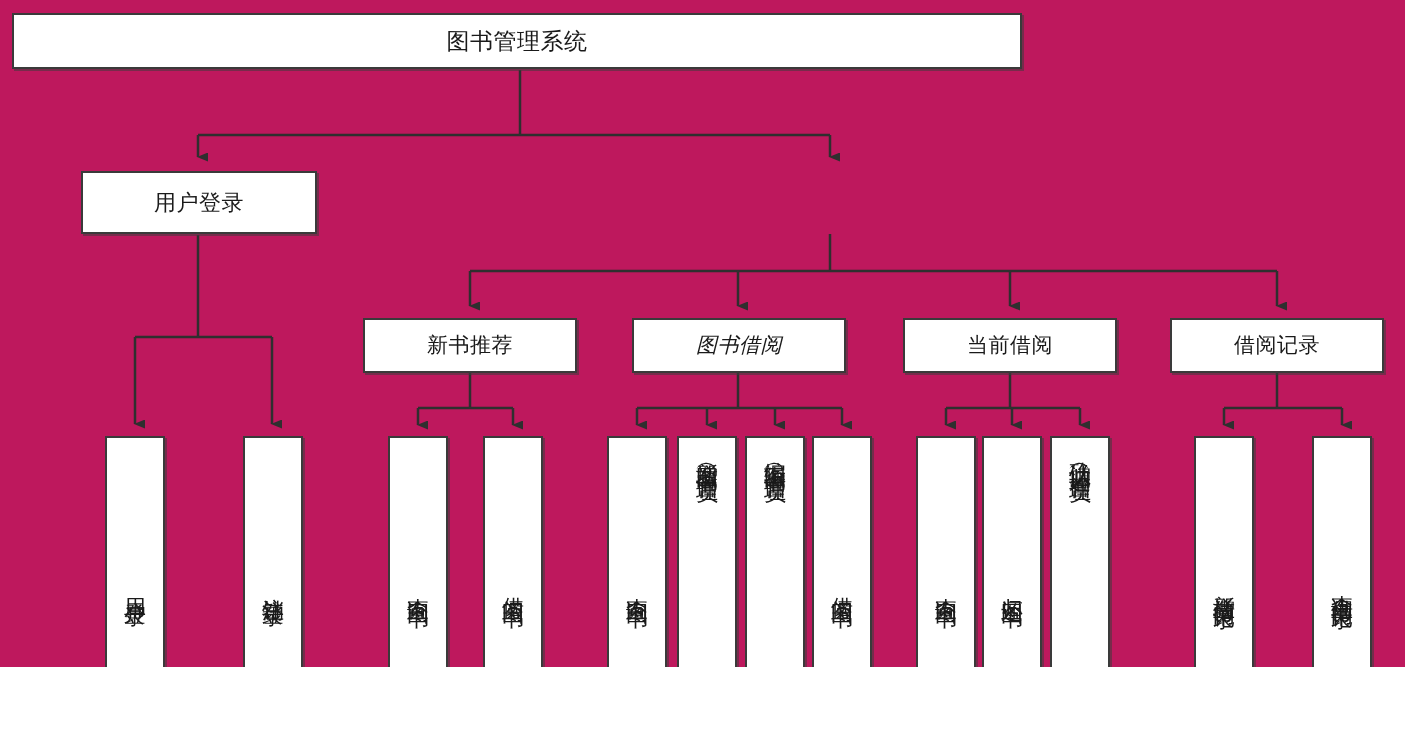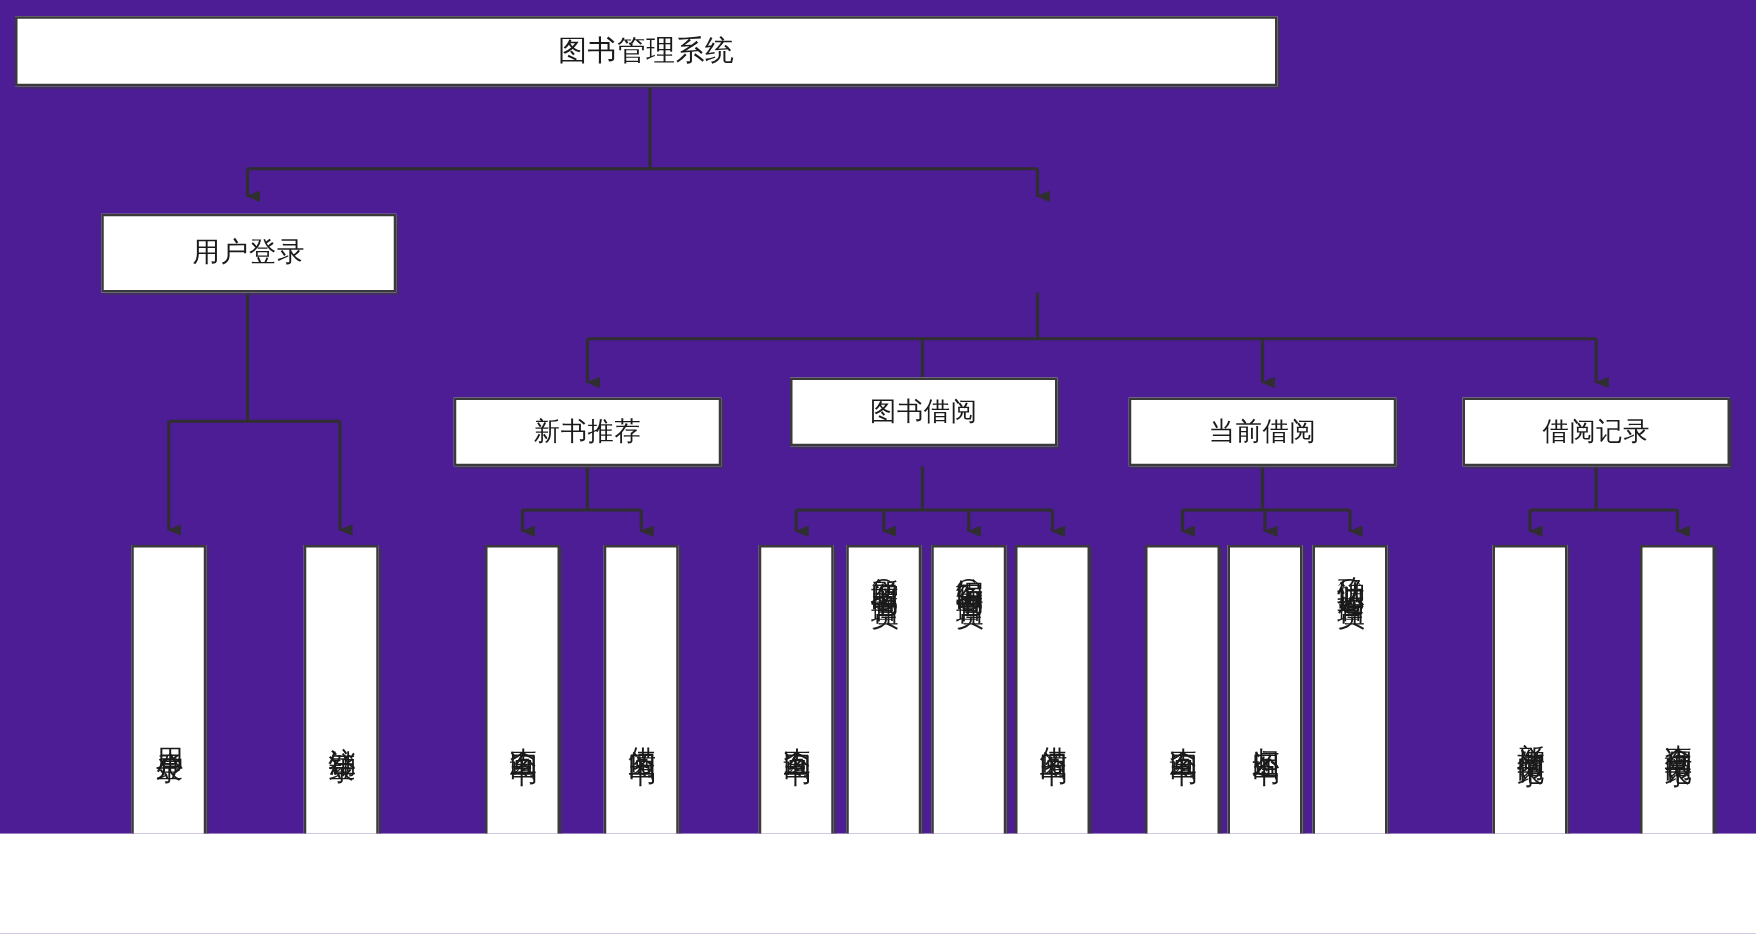--- a/index.html
+++ b/index.html
@@ -7,21 +7,21 @@
     padding: 0;
     background: #ffffff;
   }
   body {
     font-family: "DejaVu Sans", "Liberation Sans", sans-serif;
   }
   #canvas {
     position: relative;
     width: 1405px;
     height: 667px;
-    background: #4c1d95;
+    background: #be185d;
     overflow: hidden;
   }
   svg.wires {
     position: absolute;
     left: 0;
     top: 0;
     width: 1405px;
     height: 747px;
     pointer-events: none;
   }
@@ -129,21 +129,21 @@
     <span class="label">图书管理系统</span>
   </div>
 
   <div class="node level2 shadowed" style="left:81px; top:171px; width:236px; height:63px;">
     <span class="label">用户登录</span>
   </div>
 
   <div class="node level3 shadowed" style="left:363px; top:318px; width:214px; height:55px;">
     <span class="label">新书推荐</span>
   </div>
-  <div class="node level3 shadowed" style="left:632px; top:302px; width:214px; height:55px;">
+  <div class="node level3 shadowed" style="left:632px; top:318px; width:214px; height:55px;font-style:italic;">
     <span class="label">图书借阅</span>
   </div>
   <div class="node level3 shadowed" style="left:1170px; top:318px; width:214px; height:55px;">
     <span class="label">借阅记录</span>
   </div>
   <div class="node level3 shadowed" style="left:903px; top:318px; width:214px; height:55px;">
     <span class="label">当前借阅</span>
   </div>
 
   <div class="node leaf short-text shadowed" style="left:105px; top:436px; width:60px; height:299px;">

